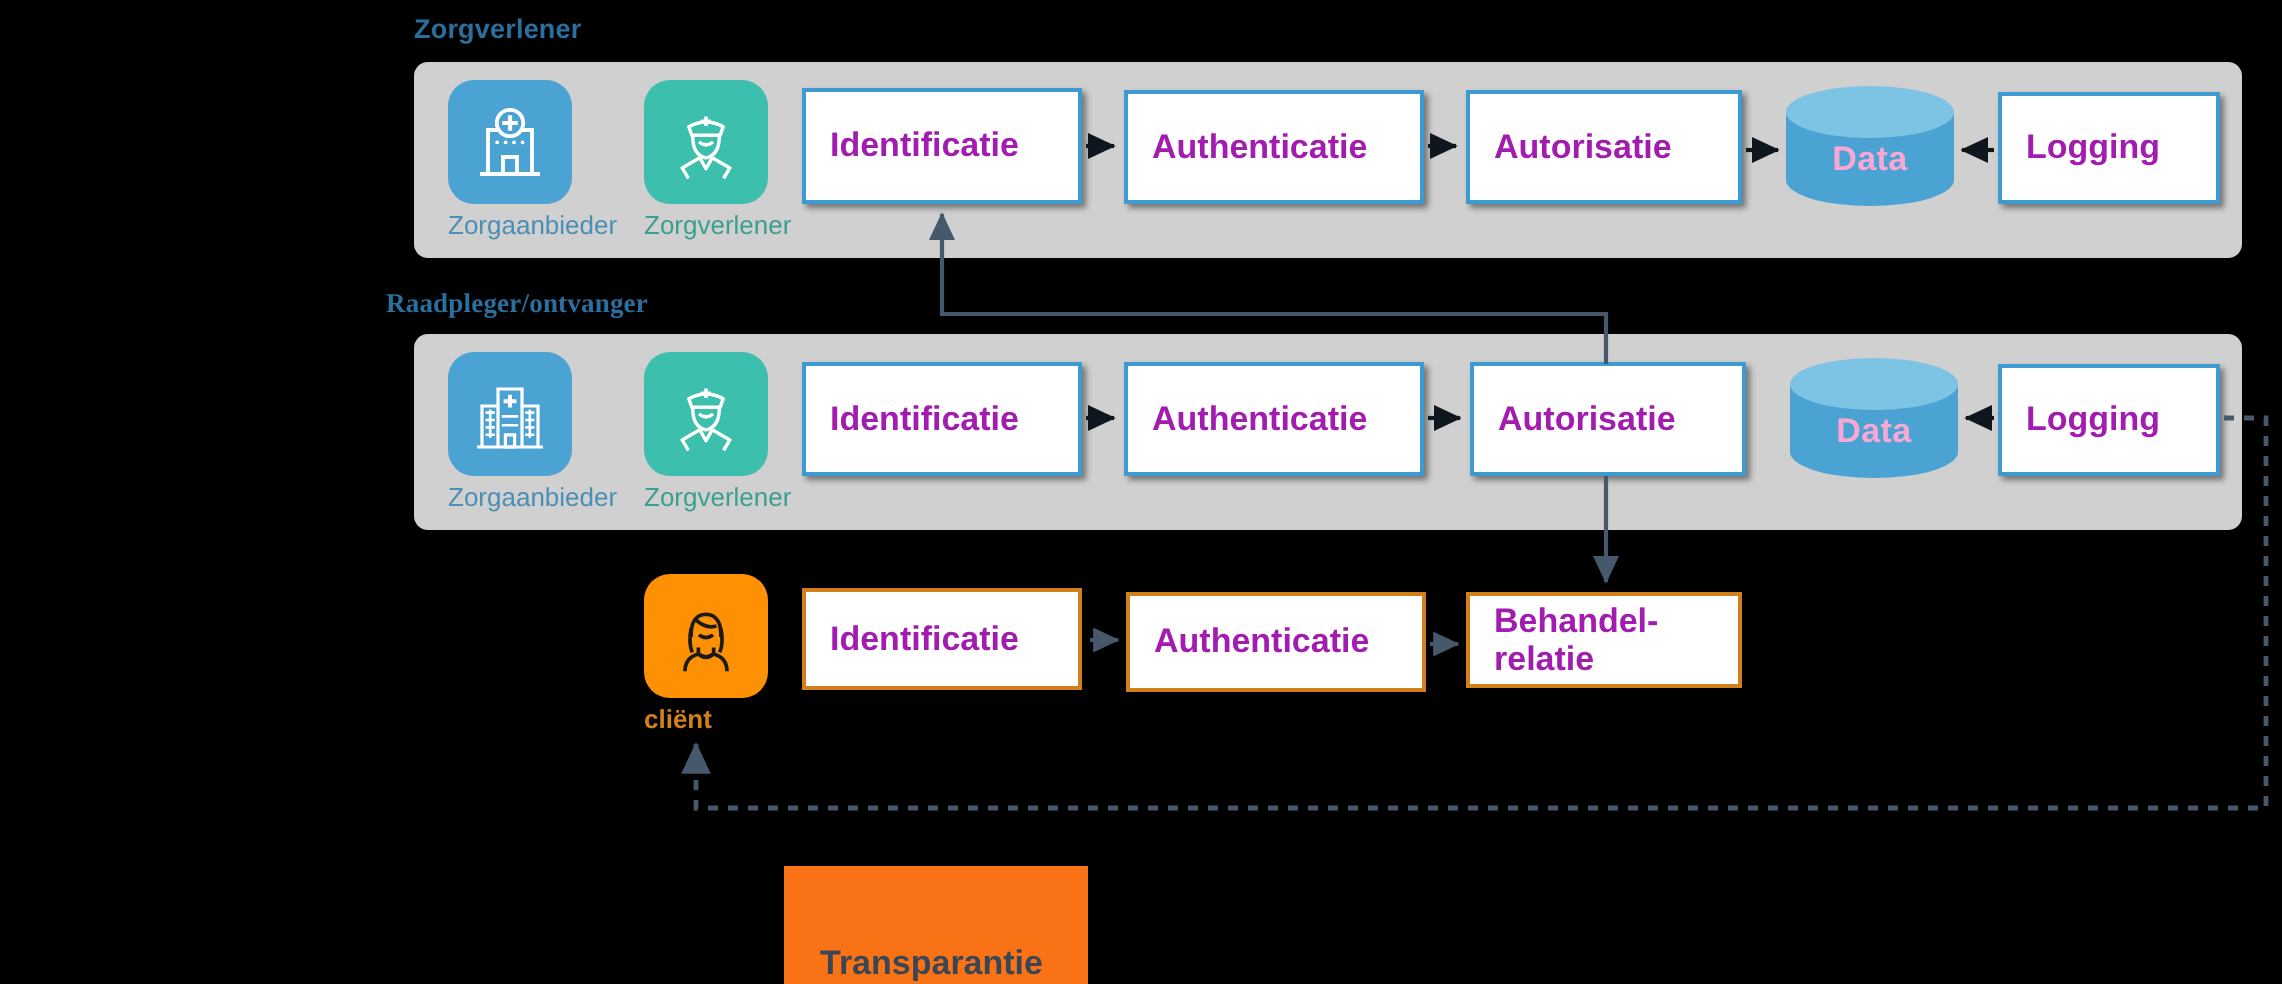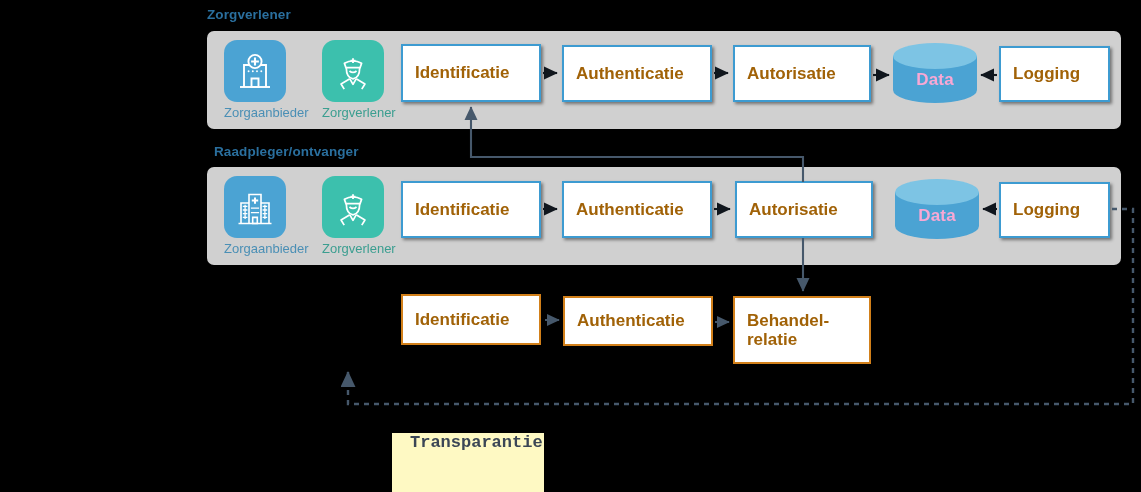--- a/index.html
+++ b/index.html
@@ -53,35 +53,34 @@
     border: 2px solid #3d9bd1;
     display: flex;
     align-items: center;
     box-sizing: border-box;
     padding-left: 12px;
     box-shadow: 2px 2px 3px rgba(0,0,0,0.45);
   }
   .pbox span {
     font-size: 17px;
     font-weight: bold;
-    color: #a16207;
+    color: #a21caf;
     line-height: 1.12;
   }
   .pbox.orange { border-color: #d2801a; }
 
   
   .tbox {
     position: absolute;
-    background: #fef9c3;
+    background: #f97316;
     display: flex;
-    align-items: flex-start;
+    align-items: flex-end;
     box-sizing: border-box;
     padding-left: 18px;
     box-shadow: 2px 2px 3px rgba(0,0,0,0.4);
-    font-family: Liberation Mono, monospace;
   }
   .tbox span {
     font-size: 17px;
     font-weight: bold;
     color: #3b4655;
   }
 
   
   .cyl { position: absolute; }
   .cyl .cyl-label {
@@ -158,21 +157,21 @@
       <path d="M2 14 v34 a42 13 0 0 0 84 0 V14 z" fill="#4ba3d3"></path>
       <ellipse cx="44" cy="14" rx="42" ry="13" fill="#7dc4e4"></ellipse>
     </svg>
     <div class="cyl-label">Data</div>
   </div>
 
   <div class="pbox" style="left:999px; top:46px; width:111px; height:56px;">
     <span>Logging</span>
   </div>
 
-  <div class="lane-title" style="left:214px; top:144px;">Raadpleger/ontvanger</div>
+  <div class="lane-title" style="left:193px; top:144px;font-family:Liberation Serif, serif;">Raadpleger/ontvanger</div>
 
   <div class="lane" style="left:207px; top:167px; width:914px; height:98px;"></div>
 
   <div class="actor" style="left:224px; top:176px;">
     <div class="tile" style="background:#4ba3d3;">
       <svg width="44" height="44" viewBox="0 0 44 44" fill="none" stroke="#ffffff" stroke-width="1.6">
         <path d="M5.5 38.5 h33"></path>
         <path d="M16 38.5 V9.5 h12 v29"></path>
         <path d="M8 38.5 V18 h8 M36 38.5 V18 h-8"></path>
         <path d="M22 12.4 v6.4 M18.8 15.6 h6.4" stroke-width="2"></path>
@@ -218,28 +217,42 @@
       <path d="M2 14 v34 a42 13 0 0 0 84 0 V14 z" fill="#4ba3d3"></path>
       <ellipse cx="44" cy="14" rx="42" ry="13" fill="#7dc4e4"></ellipse>
     </svg>
     <div class="cyl-label">Data</div>
   </div>
 
   <div class="pbox" style="left:999px; top:182px; width:111px; height:56px;">
     <span>Logging</span>
   </div>
 
+  <div class="actor" style="left:322px; top:287px;">
+    <div class="tile" style="background:#fd9103;">
+      <svg width="42" height="42" viewBox="0 0 44 44" fill="none" stroke="#1a1a1a" stroke-width="1.9" stroke-linejoin="round">
+        <path d="M14.2 22.6 q-0.4 -11.6 7.8 -12 q8.2 0.4 7.8 12"></path>
+        <path d="M16.5 13.4 q5.5 5 11 3.4"></path>
+        <path d="M14.2 18 q-1.5 7.5 0.6 12.6 M29.8 18 q1.5 7.5 -0.6 12.6"></path>
+        <path d="M18.3 21.5 q3.7 2.6 7.4 0"></path>
+        <path d="M18 28 v3.4 q4 3 8 0 V28"></path>
+        <path d="M11 40.5 q0 -7.2 7 -9.1 M33 40.5 q0 -7.2 -7 -9.1"></path>
+        <path d="M18 31.4 q4 3.6 8 0"></path>
+      </svg>
+    </div>
+    <div class="actor-label" style="color:#d2801a; font-weight:bold;">cliënt</div>
+  </div>
 
   <div class="pbox orange" style="left:401px; top:294px; width:140px; height:51px;">
     <span>Identificatie</span>
   </div>
   <div class="pbox orange" style="left:563px; top:296px; width:150px; height:50px;">
     <span>Authenticatie</span>
   </div>
-  <div class="pbox orange" style="left:733px; top:296px; width:138px; height:68px;">
+  <div class="pbox orange" style="left:733px; top:296px; width:138px; height:48px;">
     <span>
       <span>Behandel-</span><br>
       <span>relatie</span>
     </span>
   </div>
 
   <div class="tbox" style="left:392px; top:433px; width:152px; height:59px;">
     <span>Transparantie</span>
   </div>
 

